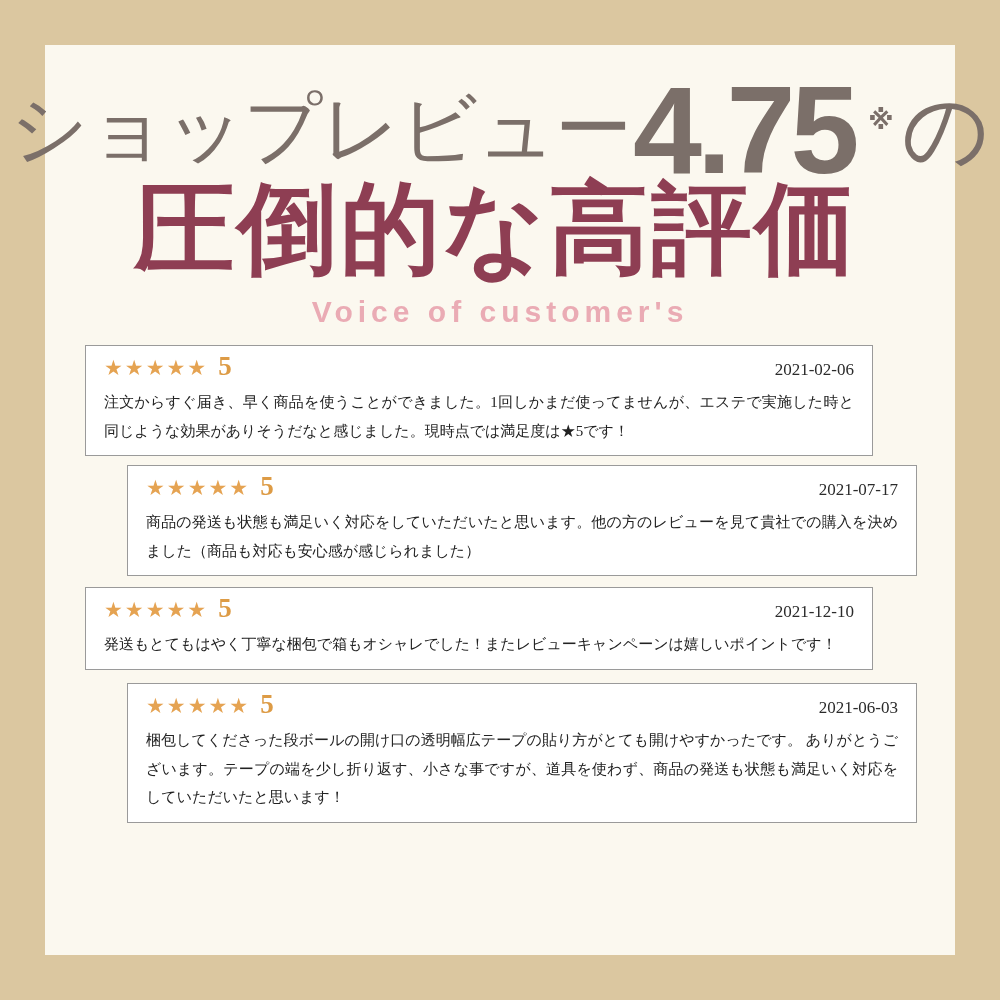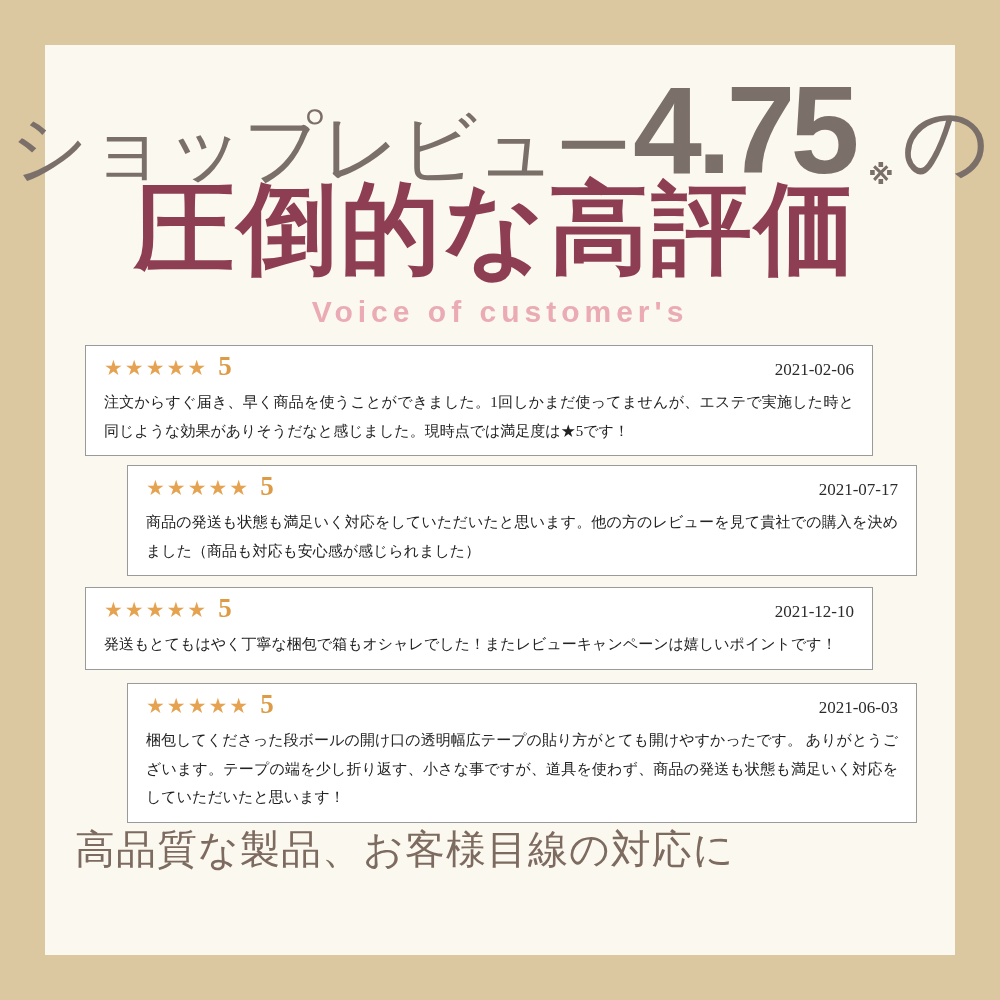--- a/index.html
+++ b/index.html
@@ -7,21 +7,21 @@
     --title:#7b6f69; --subtitle:#8e3e53; --tagline:#eaabb4; --star:#e5a352;
     --score:#dd9b45; --text:#222222; --date:#2b2b2b; --footer:#7d6b60; --note:#5c4733;
   }
   *{margin:0;padding:0;box-sizing:border-box;}
   html,body{width:1000px;height:1000px;}
   body{font-family:"Liberation Sans","DejaVu Sans",sans-serif;background:var(--frame);position:relative;overflow:hidden;}
   .frame{position:absolute;inset:0;background:var(--frame);}
   .inner{position:absolute;left:45px;top:45px;right:45px;bottom:45px;background:var(--background);}
 
   
-  .title-row{position:absolute;top:14px;left:0;right:0;display:flex;justify-content:center;align-items:flex-end;white-space:nowrap;color:var(--title);}
+  .title-row{position:absolute;top:14px;left:0;right:0;display:flex;justify-content:center;align-items:center;white-space:nowrap;color:var(--title);}
   .t-prefix{font-size:77px;font-weight:500;letter-spacing:-1px;}
   .t-score{font-size:124px;font-weight:700;letter-spacing:-5px;margin-left:2px;}
   .t-mark{font-size:26px;font-weight:700;margin:0 8px 0 14px;position:relative;top:-10px;}
   .t-suffix{font-size:86px;font-weight:400;}
   .subtitle{position:absolute;top:118px;left:0;right:8px;text-align:center;color:var(--subtitle);
     font-family:"Liberation Serif","DejaVu Serif",serif;font-size:100px;font-weight:600;letter-spacing:3px;white-space:nowrap;}
   .voice{position:absolute;top:250px;left:0;right:0;text-align:center;color:var(--tagline);
     font-size:30px;font-weight:700;letter-spacing:5px;white-space:nowrap;}
 
   
@@ -88,17 +88,16 @@
   <div class="card c4">
     <div class="card-head">
       <span class="stars">★★★★★</span>
       <span class="score">5</span>
       <span class="date">2021-06-03</span>
     </div>
     <div class="review-text">梱包してくださった段ボールの開け口の透明幅広テープの貼り方がとても開けやすかったです。 ありがとうございます。テープの端を少し折り返す、小さな事ですが、道具を使わず、商品の発送も状態も満足いく対応をしていただいたと思います！</div>
   </div>
 
   <div class="footer-msg">
-    <div>高品質な製品、お客様目線の対応に</div>
   </div>
 
 
 </div>
 
 </body></html>

